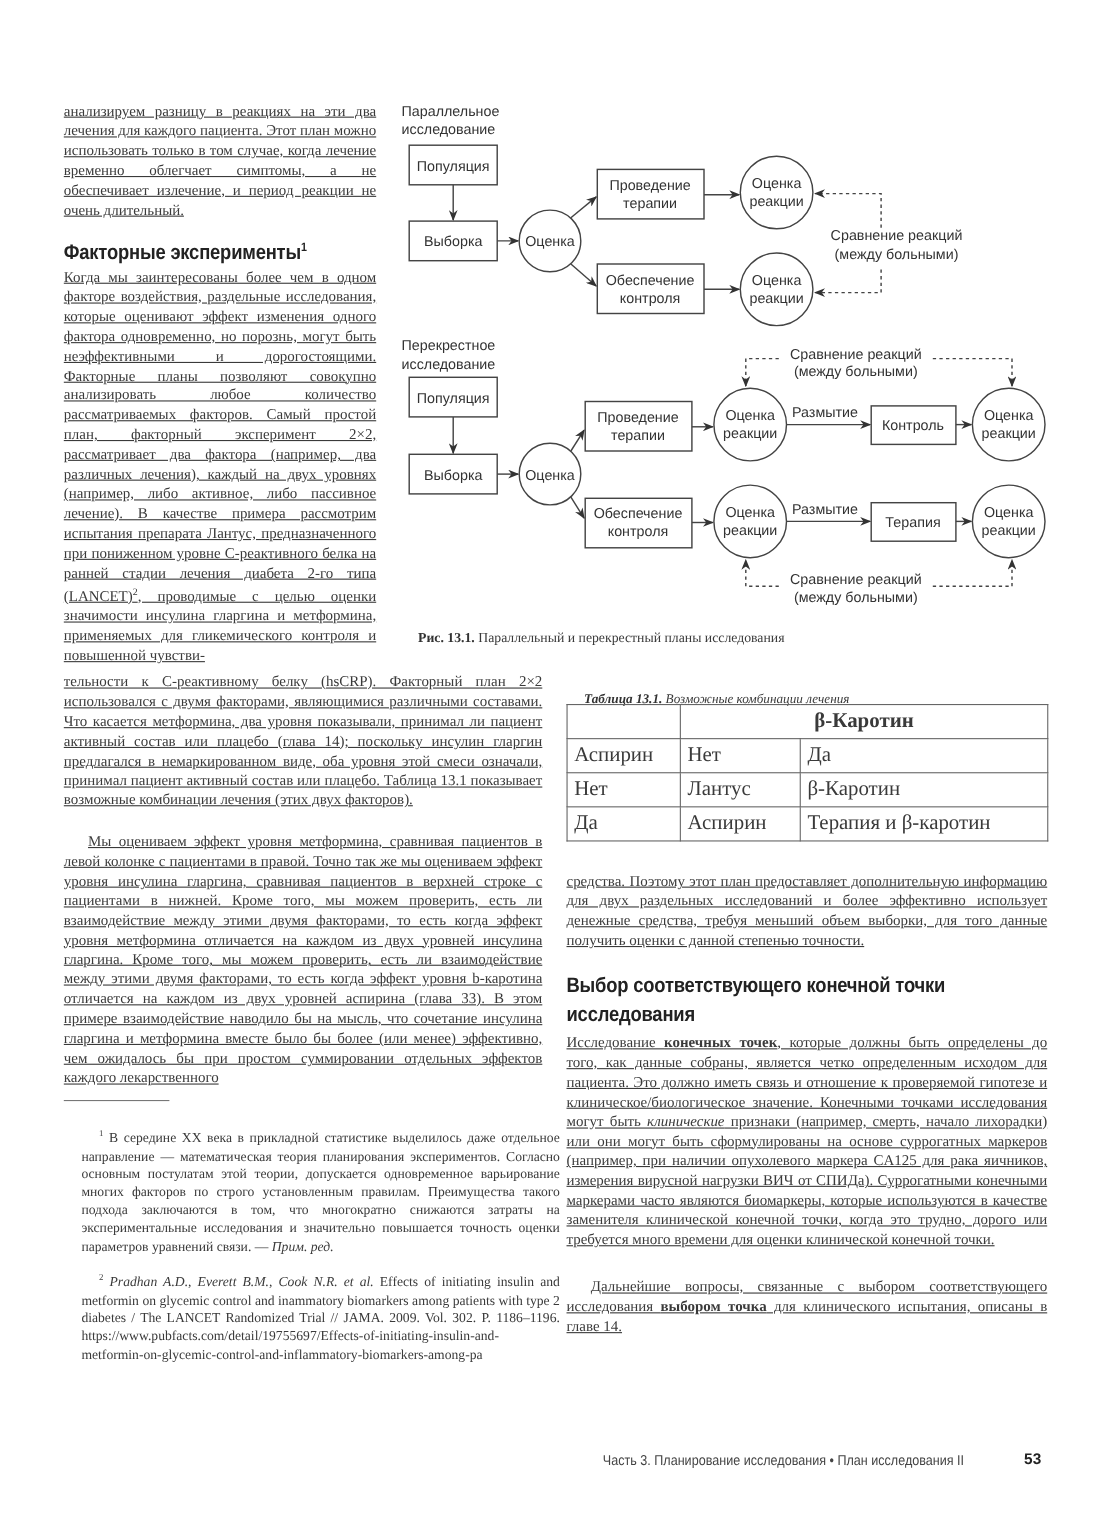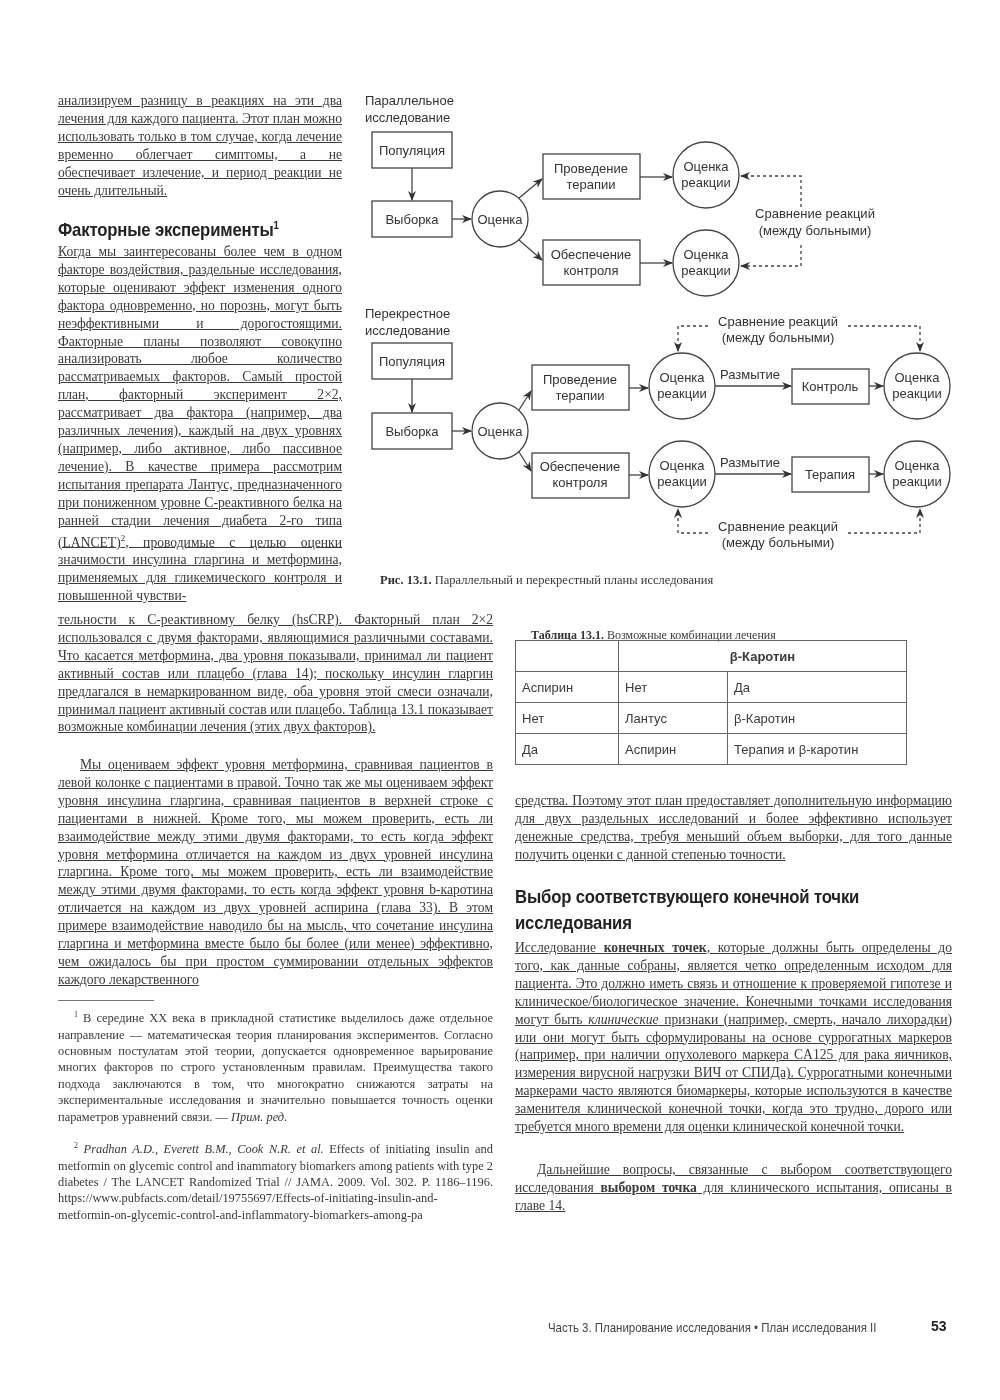--- a/index.html
+++ b/index.html
@@ -1,26 +1,26 @@
 <!DOCTYPE html>
 <html><head>
 <meta charset="utf-8">
 <style>
   html, body { margin: 0; padding: 0; background: #ffffff; }
   body { width: 1000px; height: 1400px; position: relative; overflow: hidden; color: #3a3a3a; }
   .para { position: absolute; font-family: "Liberation Serif", "DejaVu Serif", serif; font-size: 13.6px; line-height: 17.9px; text-align: justify; color: #3a3a3a; margin: 0; text-decoration: underline; }
   .para .indent { display: inline-block; width: 22px; }
   .heading { position: absolute; font-family: "Liberation Sans", "DejaVu Sans", sans-serif; font-weight: bold; font-size: 19px; color: #222; letter-spacing: -0.2px; transform: scaleX(0.88); transform-origin: left top; margin: 0; line-height: 26px; }
   .heading sup { font-size: 11px; }
-  .foot { position: absolute; font-family: "Liberation Serif", "DejaVu Serif", serif; font-size: 12.4px; line-height: 16.4px; text-align: justify; color: #3a3a3a; margin: 0; }
+  .foot { position: absolute; font-family: "Liberation Serif", "DejaVu Serif", serif; font-size: 12.4px; line-height: 16.4px; text-align: justify; color: #3a3a3a; margin: 16px; }
   .foot sup { font-size: 8px; }
   .footrule { position: absolute; left: 58px; top: 1000px; width: 96px; height: 1px; background: #777; }
   .caption { position: absolute; font-family: "Liberation Serif", "DejaVu Serif", serif; font-size: 12.5px; color: #3a3a3a; margin: 16px; }
   .caption b { color: #333; }
-  table.t131 { position: absolute; left: 515px; top: 640px; width: 392px; border-collapse: collapse; font-family: Liberation Sans, sans-serif; font-size: 13px; color: #3a3a3a; }
+  table.t131 { position: absolute; left: 515px; top: 640px; width: 438px; border-collapse: collapse; font-family: Liberation Serif, serif; font-size: 19px; color: #3a3a3a; }
   table.t131 td { border: 1px solid #666; height: 30px; padding: 0 6px; vertical-align: middle; }
   table.t131 td.hdr { text-align: center; font-weight: bold; }
   .diagram { position: absolute; left: 360px; top: 85px; }
   .diagram text { font-family: "Liberation Sans", "DejaVu Sans", sans-serif; font-size: 13px; fill: #333; }
   .pagefoot { position: absolute; left: 548px; top: 1320px; font-family: "Liberation Sans", "DejaVu Sans", sans-serif; font-size: 13px; color: #444; transform: scaleX(0.88); transform-origin: left top; white-space: nowrap; }
   .pagenum { position: absolute; left: 931px; top: 1318px; font-family: Liberation Sans, sans-serif; font-size: 14px; font-weight: bold; color: #222; }
 </style>
 </head>
 <body>
 
@@ -129,21 +129,21 @@
   <text x="557" y="385" text-anchor="middle">Оценка</text>
   <text x="557" y="401" text-anchor="middle">реакции</text>
   <text x="418" y="241" text-anchor="middle">Сравнение реакций</text>
   <text x="418" y="257" text-anchor="middle">(между больными)</text>
   <text x="418" y="446" text-anchor="middle">Сравнение реакций</text>
   <text x="418" y="462" text-anchor="middle">(между больными)</text>
 </svg>
 
 <p class="caption" style="left:364px; top:557px;"><b>Рис. 13.1.</b><span> Параллельный и перекрестный планы исследования</span></p>
 
-<p class="caption" style="left:515px; top:612px; font-size:12px;"><b>Таблица 13.1.</b><span> Возможные комбинации лечения</span></p>
+<p class="caption" style="left:515px; top:612px; font-size:12px;font-style:italic;"><b>Таблица 13.1.</b><span> Возможные комбинации лечения</span></p>
 
 <table class="t131">
   <colgroup>
       <col style="width:103px">
       <col style="width:109px">
       <col>
     </colgroup>
   <tbody>
       <tr>
     <td></td>

